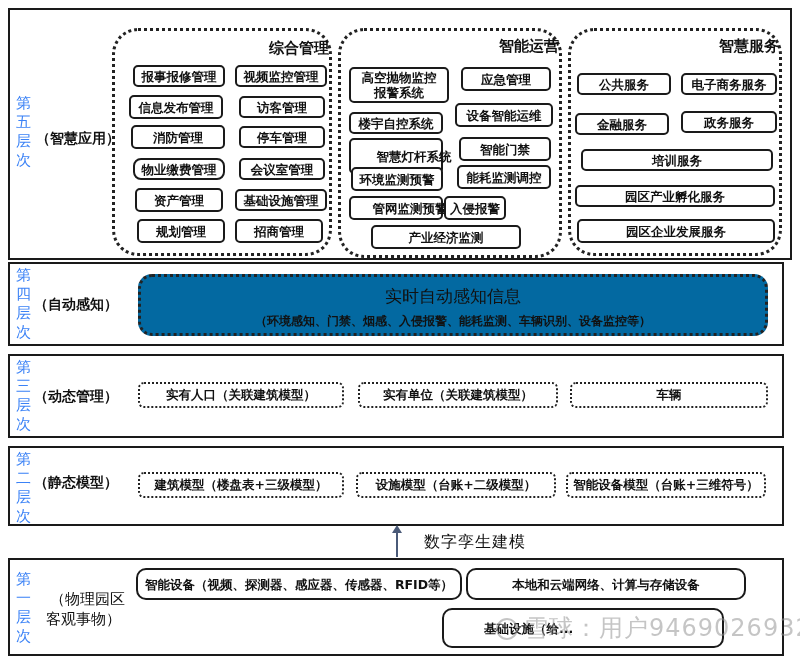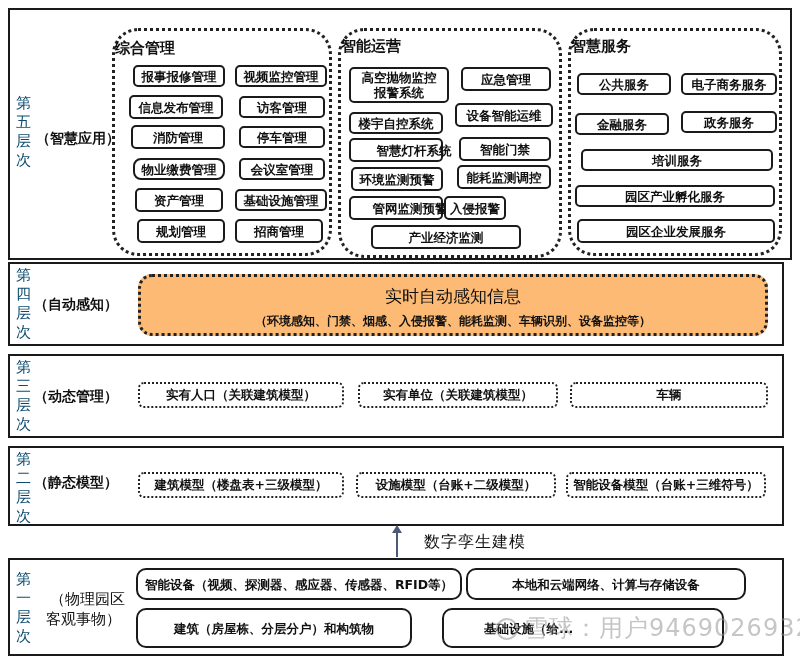--- a/index.html
+++ b/index.html
@@ -10,42 +10,42 @@
       position: absolute;
       border: 2px solid #1a1a1a;
       background: #fff;
     }
     .layer-num {
       position: absolute;
       left: 6px;
       font-size: 15px;
       line-height: 19px;
       width: 16px;
-      color: #0c4a6e;
+      color: #3b82f6;
       font-weight: normal;
     }
     .layer-name {
       position: absolute;
       font-size: 14px;
       font-weight: bold;
       color: #111;
       white-space: nowrap;
     }
 
     .group {
       position: absolute;
       border: 3px dotted #222;
       border-radius: 26px;
       background: #fff;
     }
     .group-title {
       position: absolute;
       left: 0; right: 0;
       top: 6px;
-      text-align: left;
+      text-align: right;
       font-size: 15px;
       font-weight: bold;
       color: #111;
     }
 
     .item {
       position: absolute;
       border: 2px solid #1a1a1a;
       border-radius: 5px;
       background: #fff;
@@ -72,21 +72,21 @@
       align-items: center;
       justify-content: center;
       color: #111;
       white-space: nowrap;
     }
 
     .big-dot-box {
       position: absolute;
       border: 3px dotted #222;
       border-radius: 14px;
-      background: #fdba74;
+      background: #0369a1;
     }
     .big-title {
       position: absolute; left: 0; right: 0; top: 8px;
       text-align: center; font-size: 17px; color: #111;
     }
     .big-sub {
       position: absolute; left: 0; right: 0; top: 36px;
       text-align: center; font-size: 12px; font-weight: bold; color: #111;
     }
 
@@ -153,21 +153,21 @@
     <div class="item" style="left:22px; top:188px; width:88px; height:24px;">规划管理</div>
     <div class="item" style="left:120px; top:188px; width:88px; height:24px;">招商管理</div>
   </div>
 
   <div class="group" style="left:328px; top:18px; width:224px; height:230px;">
     <div class="group-title" style="top:6px;">智能运营</div>
     <div class="item wrap" style="left:8px; top:36px; width:100px; height:36px;">高空抛物监控报警系统</div>
     <div class="item" style="left:120px; top:36px; width:90px; height:24px;">应急管理</div>
     <div class="item" style="left:114px; top:72px; width:98px; height:24px;">设备智能运维</div>
     <div class="item" style="left:8px; top:81px; width:94px; height:22px;">楼宇自控系统</div>
-    <div class="item" style="left:8px; top:107px; width:94px; height:24px;padding-left:36px;">智慧灯杆系统</div>
+    <div class="item" style="left:8px; top:107px; width:94px; height:36px;padding-left:36px;">智慧灯杆系统</div>
     <div class="item" style="left:118px; top:106px; width:92px; height:24px;">智能门禁</div>
     <div class="item" style="left:10px; top:136px; width:92px; height:24px;text-align:center;">环境监测预警</div>
     <div class="item" style="left:116px; top:134px; width:94px; height:24px;">能耗监测调控</div>
     <div class="item" style="left:8px; top:165px; width:94px; height:24px;padding-left:28px;">管网监测预警</div>
     <div class="item" style="left:103px; top:165px; width:62px; height:24px;">入侵报警</div>
     <div class="item" style="left:30px; top:194px; width:150px; height:24px;">产业经济监测</div>
   </div>
 
   <div class="group" style="left:558px; top:18px; width:214px; height:228px;">
     <div class="group-title" style="top:6px;">智慧服务</div>
@@ -208,19 +208,18 @@
 
 <div class="arrow"></div>
 <div class="arrow-label">数字孪生建模</div>
 
 <div class="layer" style="left:8px; top:558px; width:776px; height:98px;">
   <div class="layer-num" style="top:10px;">第一层次</div>
   <div class="layer-name" style="left:40px; top:30px; font-weight:normal; font-size:15px;">（物理园区</div>
   <div class="layer-name" style="left:36px; top:50px; font-weight:normal; font-size:15px;">客观事物）</div>
   <div class="item" style="left:126px; top:8px; width:326px; height:32px; border-radius:10px;">智能设备（视频、探测器、感应器、传感器、RFID等）</div>
   <div class="item" style="left:456px; top:8px; width:280px; height:32px; border-radius:10px;">本地和云端网络、计算与存储设备</div>
-  <div class="item" style="left:126px; top:48px; width:276px; height:40px; border-radius:10px;">建筑（房屋栋、分层分户）和构筑物</div>
   <div class="item" style="left:432px; top:48px; width:282px; height:40px; border-radius:10px; justify-content:flex-start; padding-left:40px;">基础设施（给...</div>
 </div>
 
 <div class="watermark">
   <span class="watermark-icon"></span><span>雪球：用户9469026932  智慧城市行业动态</span>
 </div>
 
 </body></html>

